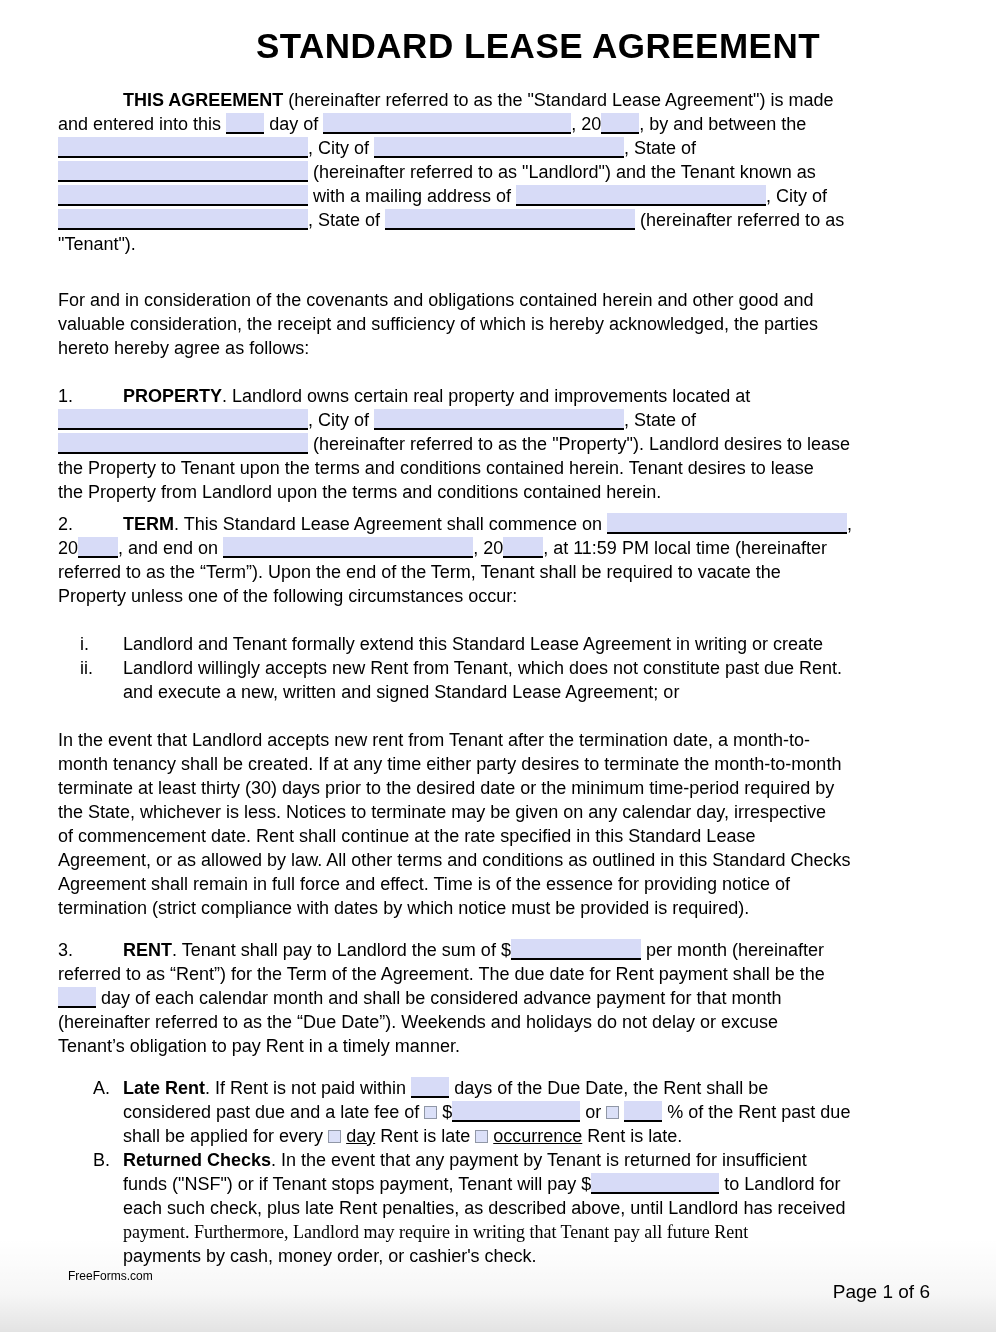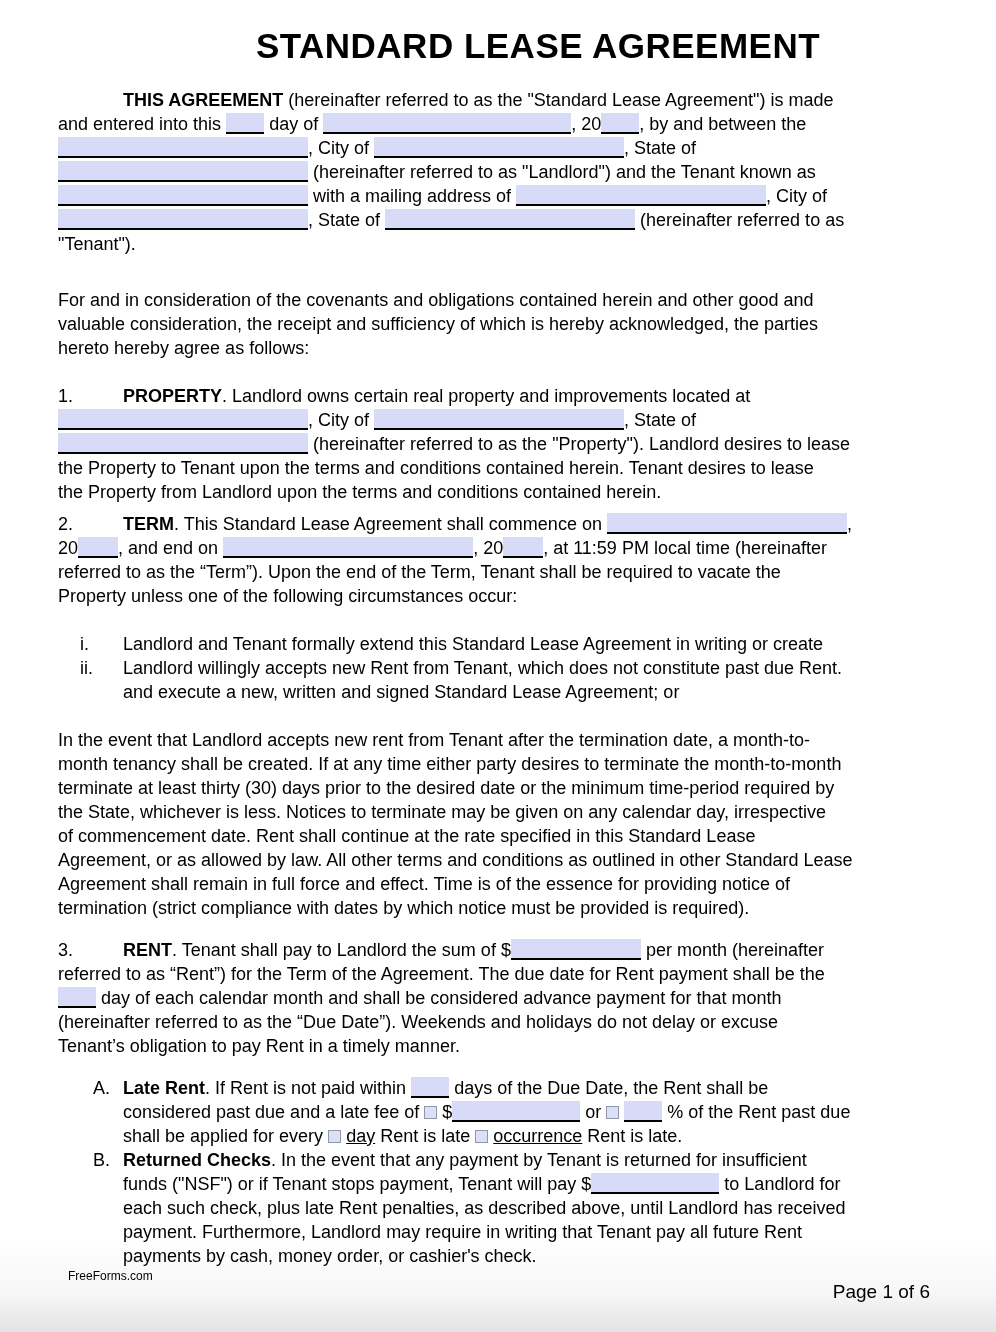--- a/index.html
+++ b/index.html
@@ -84,39 +84,39 @@
       <div class="line"><span class="num num-rom">i.</span><span>Landlord and Tenant formally extend this Standard Lease Agreement in writing or create</span></div>
       <div class="line"><span class="num num-rom">ii.</span><span>Landlord willingly accepts new Rent from Tenant, which does not constitute past due Rent.</span></div>
       <div class="line" style="padding-left: 65px;"><span>and execute a new, written and signed Standard Lease Agreement; or</span></div>
     </div>
     <div class="blk blk-holdover">
       <div class="line"><span>In the event that Landlord accepts new rent from Tenant after the termination date, a month-to-</span></div>
       <div class="line"><span>month tenancy shall be created. If at any time either party desires to terminate the month-to-month</span></div>
       <div class="line"><span>terminate at least thirty (30) days prior to the desired date or the minimum time-period required by</span></div>
       <div class="line"><span>the State, whichever is less. Notices to terminate may be given on any calendar day, irrespective</span></div>
       <div class="line"><span>of commencement date. Rent shall continue at the rate specified in this Standard Lease</span></div>
-      <div class="line"><span>Agreement, or as allowed by law. All other terms and conditions as outlined in other Standard Lease</span></div>
+      <div class="line"><span>Agreement, or as allowed by law. All other terms and conditions as outlined in this Standard Checks</span></div>
       <div class="line"><span>Agreement shall remain in full force and effect. Time is of the essence for providing notice of</span></div>
       <div class="line"><span>termination (strict compliance with dates by which notice must be provided is required).</span></div>
     </div>
     <div class="blk blk-rent">
       <div class="line"><span class="num num-sec">3.</span><span class="b">RENT</span><span>. Tenant shall pay to Landlord the sum of $</span><span class="blank" style="width: 130px;"></span><span> per month (hereinafter</span></div>
       <div class="line"><span>referred to as “Rent”) for the Term of the Agreement. The due date for Rent payment shall be the</span></div>
       <div class="line"><span class="blank" style="width: 38px;"></span><span> day of each calendar month and shall be considered advance payment for that month</span></div>
       <div class="line"><span>(hereinafter referred to as the “Due Date”). Weekends and holidays do not delay or excuse</span></div>
       <div class="line"><span>Tenant’s obligation to pay Rent in a timely manner.</span></div>
     </div>
     <div class="blk blk-rent-subsections">
       <div class="line"><span class="num num-alpha">A.</span><span class="b">Late Rent</span><span>. If Rent is not paid within </span><span class="blank" style="width: 38px;"></span><span> days of the Due Date, the Rent shall be</span></div>
       <div class="line" style="padding-left: 65px;"><span>considered past due and a late fee of </span><span class="cb"></span><span> $</span><span class="blank" style="width: 128px;"></span><span> or </span><span class="cb"></span><span> </span><span class="blank" style="width: 38px;"></span><span> % of the Rent past due</span></div>
       <div class="line" style="padding-left: 65px;"><span>shall be applied for every </span><span class="cb"></span><span> </span><span class="u">day</span><span> Rent is late </span><span class="cb"></span><span> </span><span class="u">occurrence</span><span> Rent is late.</span></div>
       <div class="line"><span class="num num-alpha">B.</span><span class="b">Returned Checks</span><span>. In the event that any payment by Tenant is returned for insufficient</span></div>
       <div class="line" style="padding-left: 65px;"><span>funds ("NSF") or if Tenant stops payment, Tenant will pay $</span><span class="blank" style="width: 128px;"></span><span> to Landlord for</span></div>
       <div class="line" style="padding-left: 65px;"><span>each such check, plus late Rent penalties, as described above, until Landlord has received</span></div>
-      <div class="line" style="padding-left: 65px;"><span>payment. Furthermore, Landlord may require in writing that Tenant pay all future Rent</span></div>
+      <div class="line" style="padding-left: 65px; font-family: Liberation Serif, serif;"><span>payment. Furthermore, Landlord may require in writing that Tenant pay all future Rent</span></div>
       <div class="line" style="padding-left: 65px;"><span>payments by cash, money order, or cashier's check.</span></div>
     </div>
   </div>
 
 <div class="bottom-shade"></div>
 
 <span class="footer-left">FreeForms.com</span>
 <span class="footer-right">Page 1 of 6</span>
 
 </body></html>

